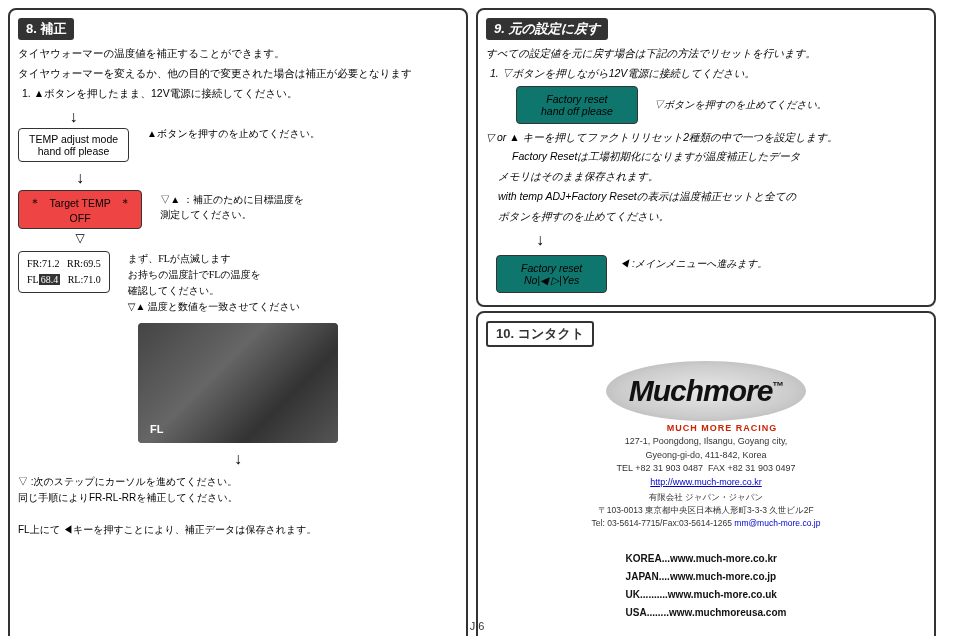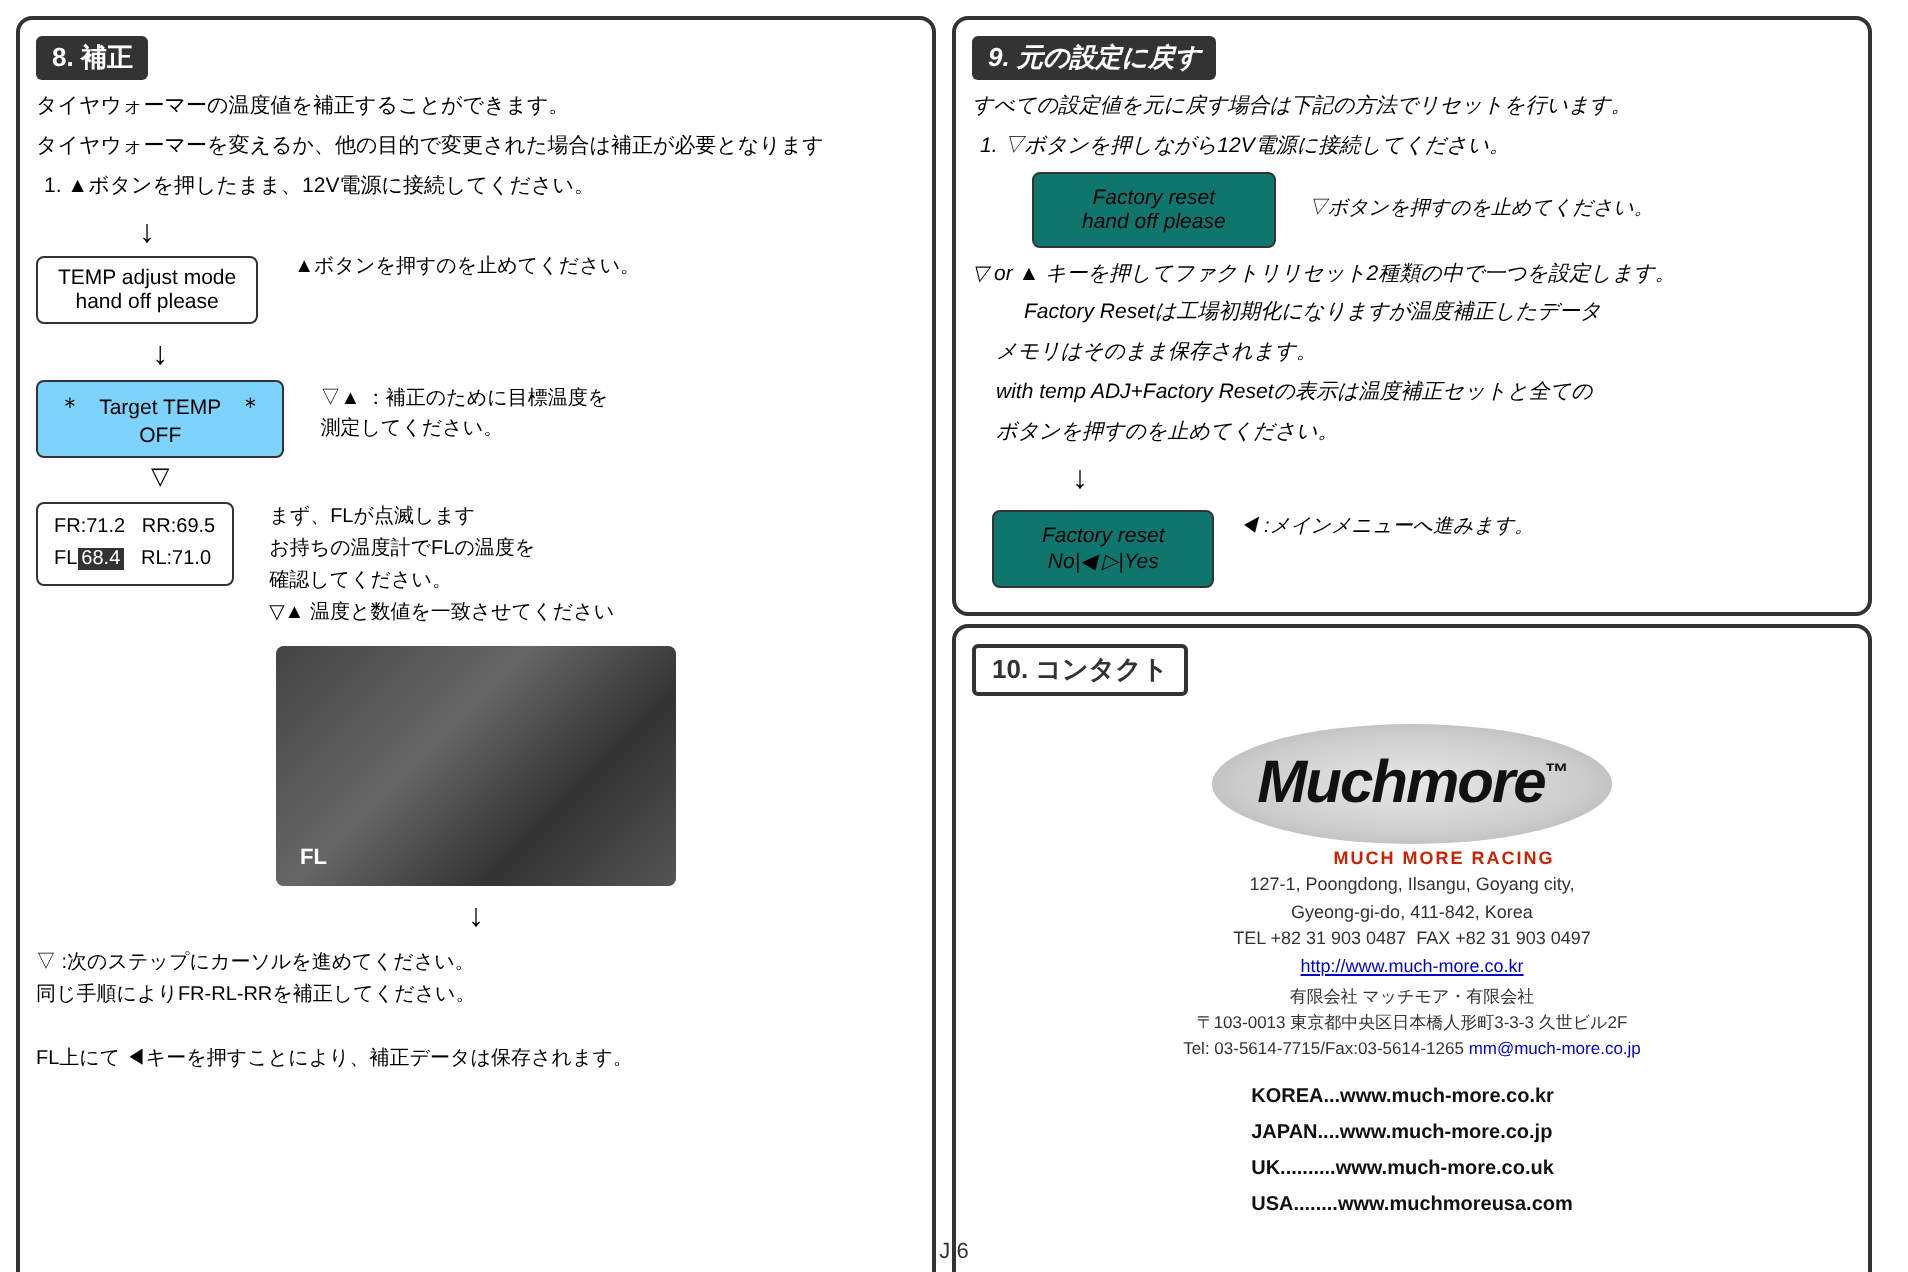--- a/index.html
+++ b/index.html
@@ -116,21 +116,21 @@
       flex: 1;
       line-height: 1.5;
     }
     .temp-box {
       border: 1px solid #333;
       border-radius: 4px;
       padding: 4px 10px;
       text-align: center;
       font-size: 10.5px;
       display: inline-block;
-      background: #7dd3fc;
+      background: #ef4444;
       min-width: 110px;
       position: relative;
     }
     .star { font-size: 12px; }
     .fr-box {
       border: 1px solid #333;
       border-radius: 4px;
       padding: 4px 8px;
       font-size: 10px;
       display: inline-block;
@@ -207,21 +207,21 @@
       line-height: 1.5;
       text-align: center;
       margin-top: 2px;
     }
     .contact-links {
       font-size: 10px;
       font-weight: bold;
       color: #111;
       line-height: 1.8;
       text-align: left;
-      margin-top: 9px;
+      margin-top: 20px;
     }
     .page-num {
       position: absolute;
       bottom: 4px;
       left: 50%;
       transform: translateX(-50%);
       font-size: 11px;
       color: #333;
     }
     .logo-bg {
@@ -274,21 +274,21 @@
           <span>OFF</span>
         </div>
         <div class="arrow-down" style="font-size:12px;">▽</div>
       </div>
       <div class="side-note">
         <span>▽▲ ：補正のために目標温度を<br>測定してください。</span>
       </div>
     </div>
 
     
-    <div class="flow-row" style="margin-top:0; align-items: flex-start;">
+    <div class="flow-row" style="margin-top:0; align-items: flex-start; font-family: Liberation Serif, serif;">
       <div class="flow-center" style="align-items:flex-start;">
         <div class="fr-box">
           <span>FR:71.2&nbsp;&nbsp;&nbsp;RR:69.5</span><br>
           <span>FL<span class="fl-highlight">68.4</span>&nbsp;&nbsp;&nbsp;RL:71.0</span>
         </div>
       </div>
       <div class="side-note" style="font-size:10px; line-height:1.6;">
         <span>まず、FLが点滅します</span><br>
         <span>お持ちの温度計でFLの温度を</span><br>
         <span>確認してください。</span><br>
@@ -372,21 +372,21 @@
         <div class="logo-sub">
           <span style="color:#cc2200; font-size:9px; font-weight:bold; letter-spacing:1px;padding-left:32px;">MUCH MORE RACING</span>
         </div>
         <div class="contact-info">
           <span>127-1, Poongdong, Ilsangu, Goyang city,</span><br>
           <span>Gyeong-gi-do, 411-842, Korea</span><br>
           <span>TEL +82 31 903 0487</span>&nbsp;&nbsp;<span>FAX +82 31 903 0497</span><br>
           <span style="color:#0000cc; text-decoration:underline;">http://www.much-more.co.kr</span>
         </div>
         <div class="contact-jp">
-          <span>有限会社 マッチモア・有限会社</span><br>
+          <span>有限会社 ジャパン・ジャパン</span><br>
           <span>〒103-0013 東京都中央区日本橋人形町3-3-3 久世ビル2F</span><br>
           <span>Tel: 03-5614-7715/Fax:03-5614-1265</span>&nbsp;<span style="color:#0000cc;">mm@much-more.co.jp</span>
         </div>
         <div class="contact-links">
           <div>KOREA...www.much-more.co.kr</div>
           <div>JAPAN....www.much-more.co.jp</div>
           <div>UK..........www.much-more.co.uk</div>
           <div>USA........www.muchmoreusa.com</div>
         </div>
       </div>

